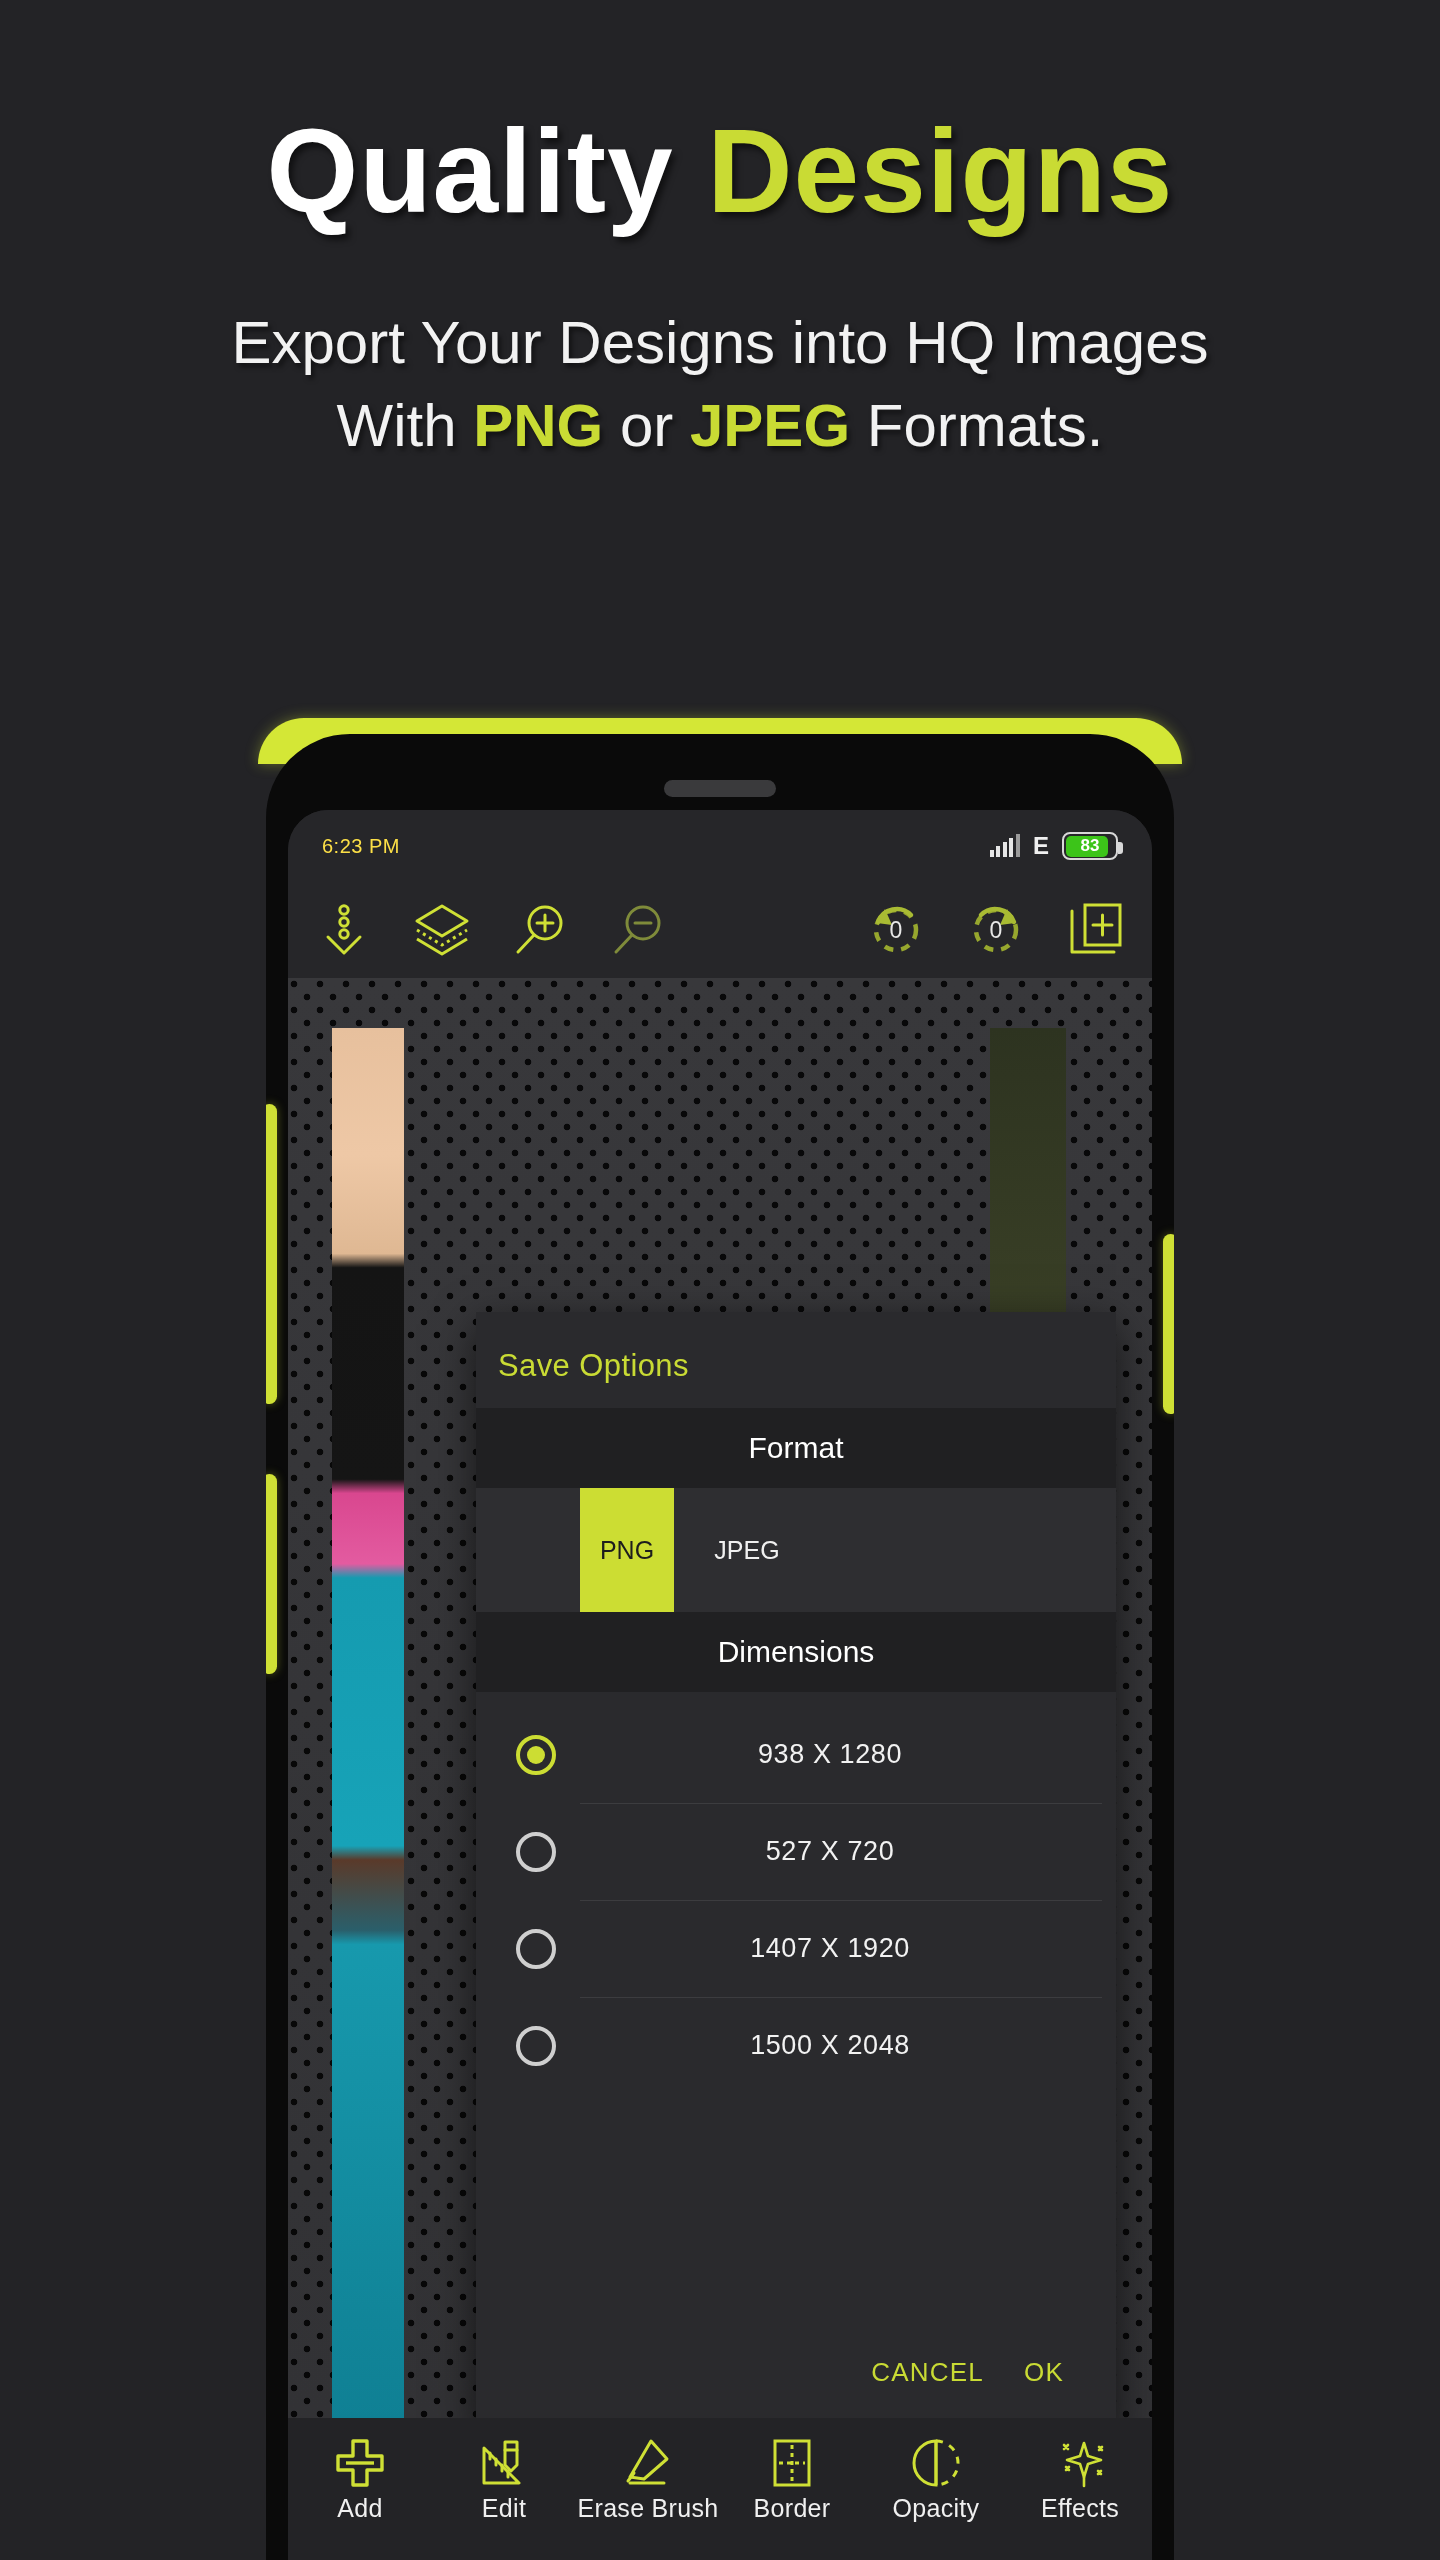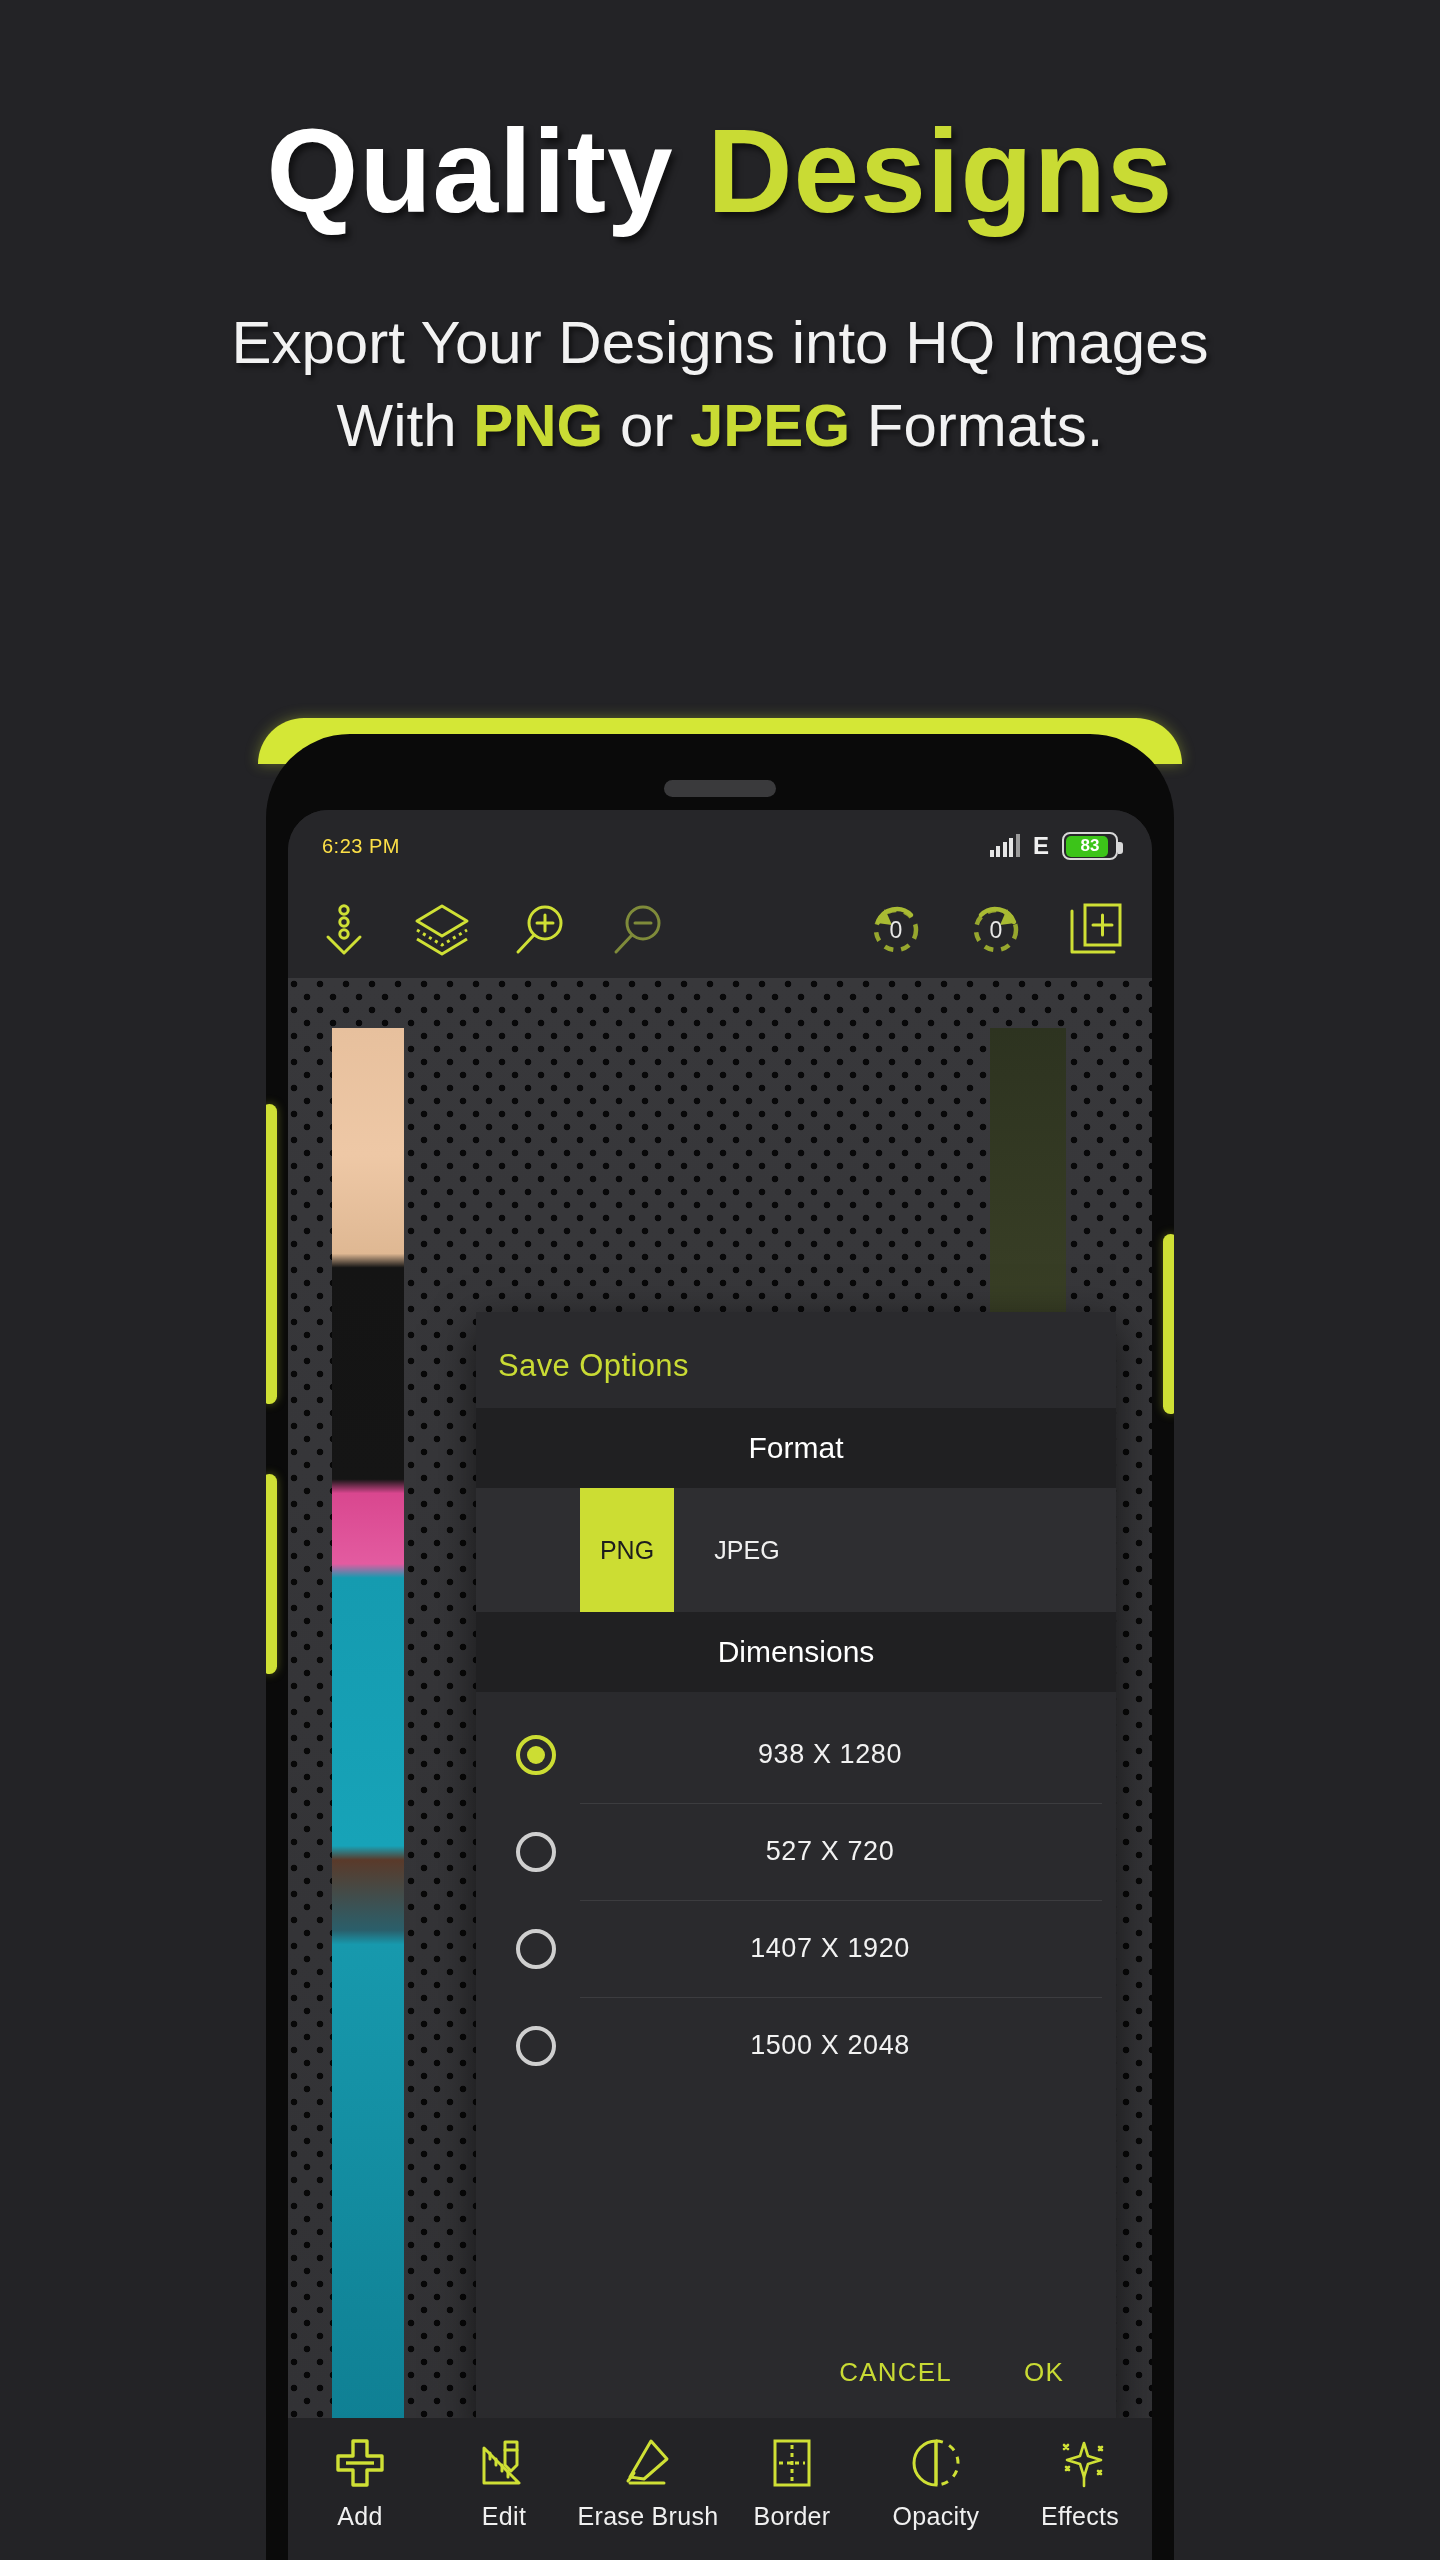--- a/index.html
+++ b/index.html
@@ -224,36 +224,36 @@
     content:""; width:18px; height:18px; border-radius:50%; background:#ccdd33;
   }
   .dim-label {
     flex:1 1 auto; text-align:center; margin-right:12px;
     color:#f2f2f2; font-size:27px; letter-spacing:.6px;
   }
 
   .dlg-actions {
     height:120px;
     display:flex; align-items:center; justify-content:flex-end;
-    gap:72px; padding-right:52px;
+    gap:40px; padding-right:52px;
   }
   .dlg-btn {
     color:#c9db34; font-size:26px; letter-spacing:1.2px; cursor:pointer;
   }
 
   
   .bottom-nav {
     position:absolute; left:0; right:0; bottom:0; height:160px;
     background:#232326;
     display:flex; align-items:flex-start; justify-content:space-around;
     padding-top:14px;
   }
   .nav-item {
     width:120px;
-    display:flex; flex-direction:column; align-items:center; gap:8px;
+    display:flex; flex-direction:column; align-items:center; 
   }
   .nav-icon { height:62px; display:flex; align-items:center; justify-content:center; }
   .nav-label { color:#f0f0f0; font-size:25px; letter-spacing:.3px; white-space:nowrap; }
 </style>
 </head>
 <body>
 
 <div class="page">
 
   <div class="promo">

